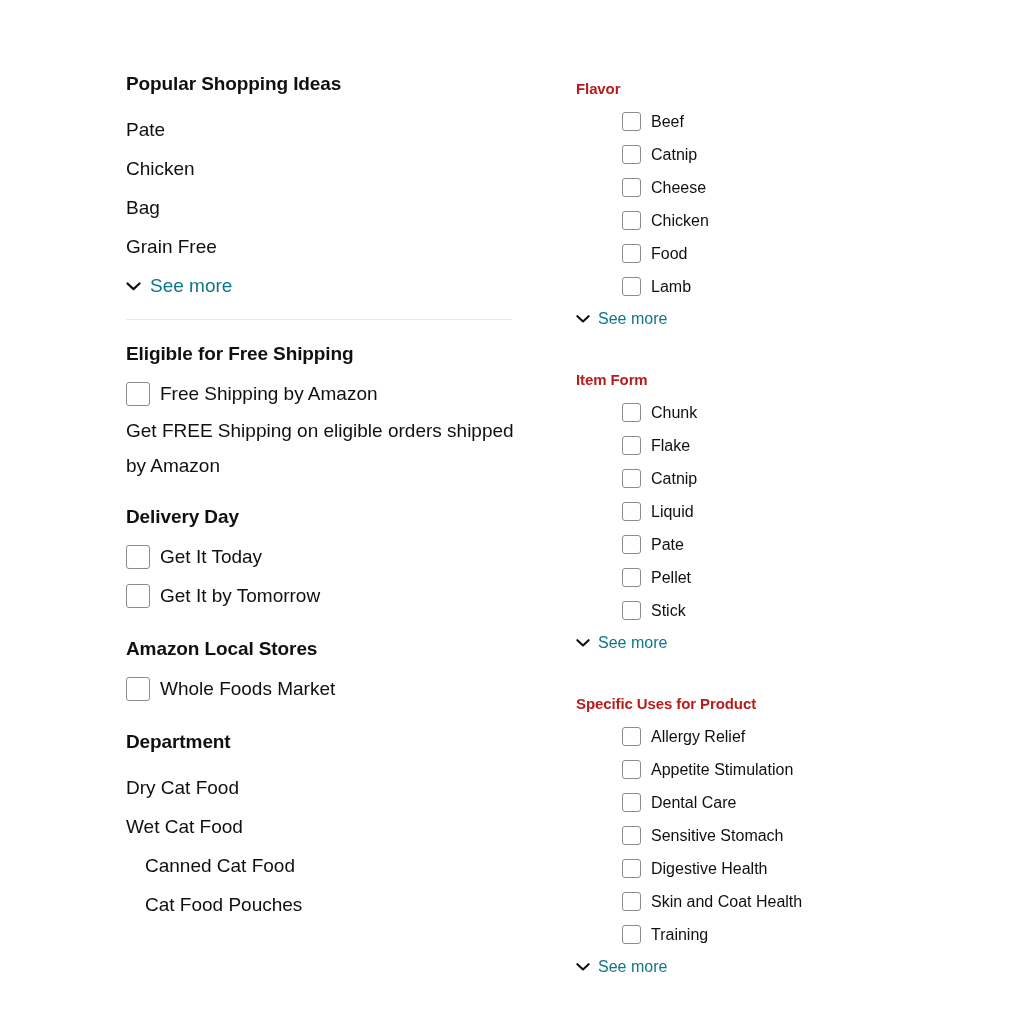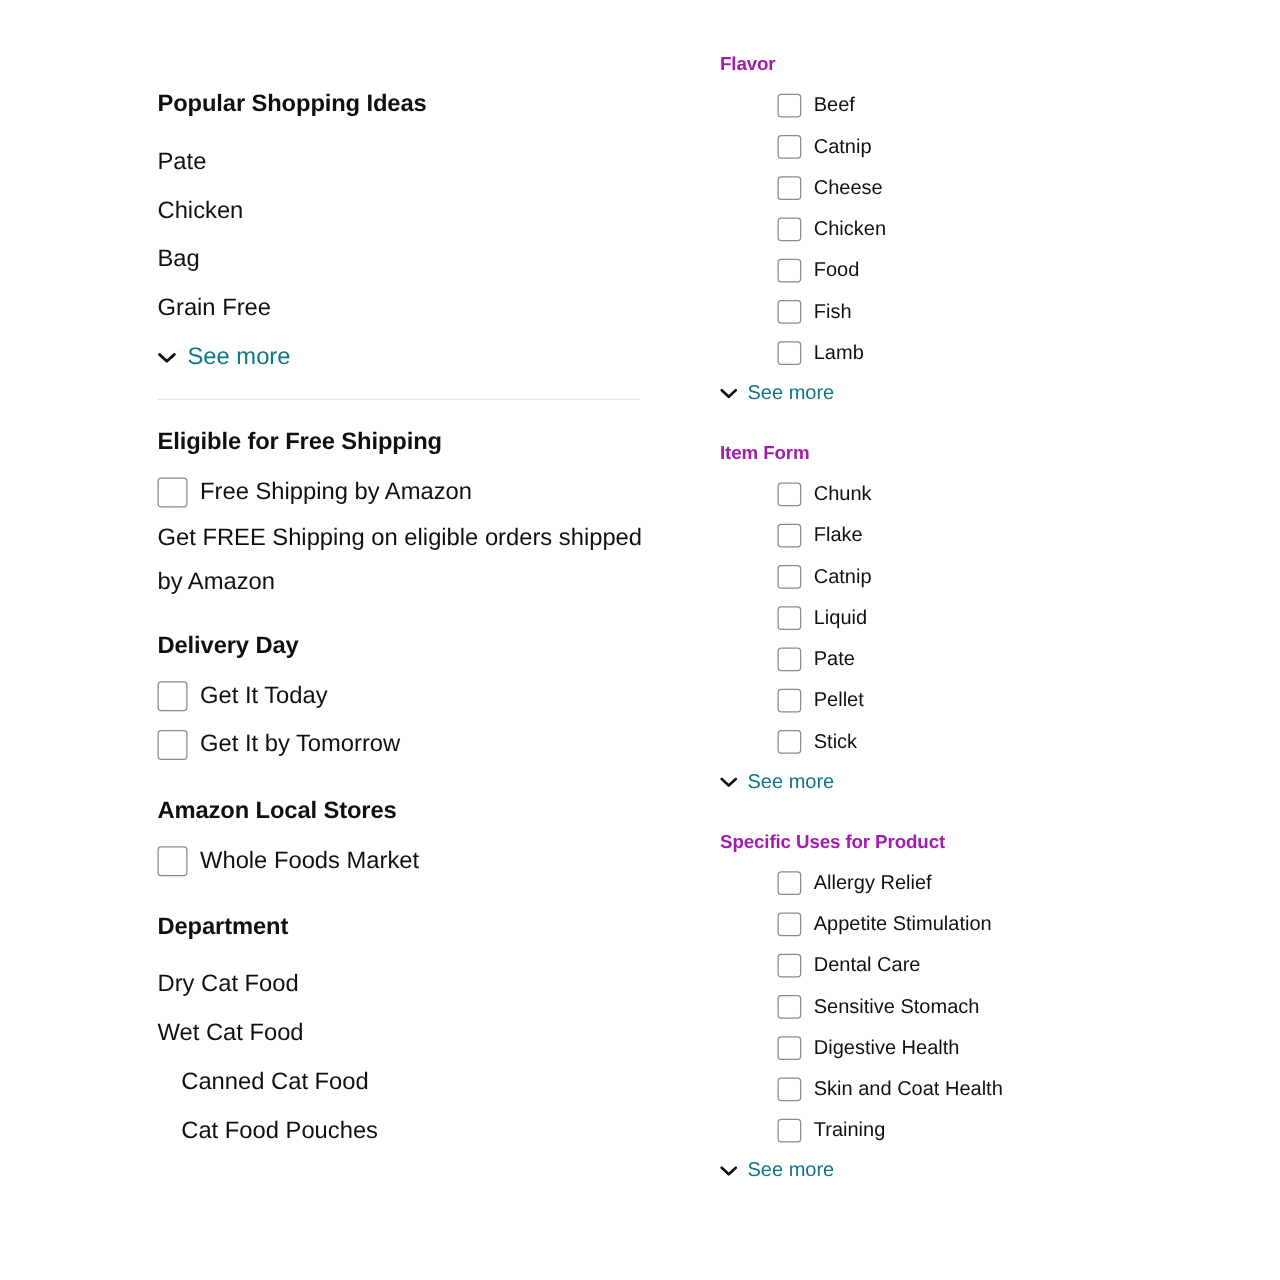--- a/index.html
+++ b/index.html
@@ -41,22 +41,23 @@
     font-weight: bold;
     line-height: 24px;
     color: #0f1111;
     letter-spacing: -0.1px;
   }
 
   .hdr-sm {
     font-size: 15px;
     font-weight: bold;
     line-height: 20px;
-    color: #a21caf;
+    color: #b91c1c;
     letter-spacing: -0.1px;
+    margin-top: 37px;
   }
 
   
   .link-list-lg { margin-top: 14px; }
 
   .link-row-lg {
     font-size: 19px;
     line-height: 39px;
     color: #0f1111;
     white-space: nowrap;
@@ -226,24 +227,20 @@
           <div class="cb-row cb-row-sm">
             <span class="cbox"></span>
             <span class="cb-label">Chicken</span>
           </div>
           <div class="cb-row cb-row-sm">
             <span class="cbox"></span>
             <span class="cb-label">Food</span>
           </div>
           <div class="cb-row cb-row-sm">
             <span class="cbox"></span>
-            <span class="cb-label">Fish</span>
-          </div>
-          <div class="cb-row cb-row-sm">
-            <span class="cbox"></span>
             <span class="cb-label">Lamb</span>
           </div>
         </div>
         <div class="see-more see-more-sm">
           <span class="chev">
             <svg width="14" height="12" viewBox="0 0 14 12" aria-hidden="true">
               <path d="M1.4 3.2 L7 8.4 L12.6 3.2" fill="none" stroke="currentColor" stroke-width="2.1" stroke-linecap="round" stroke-linejoin="round"></path>
             </svg>
           </span>
           <span class="see-more-text">See more</span>

